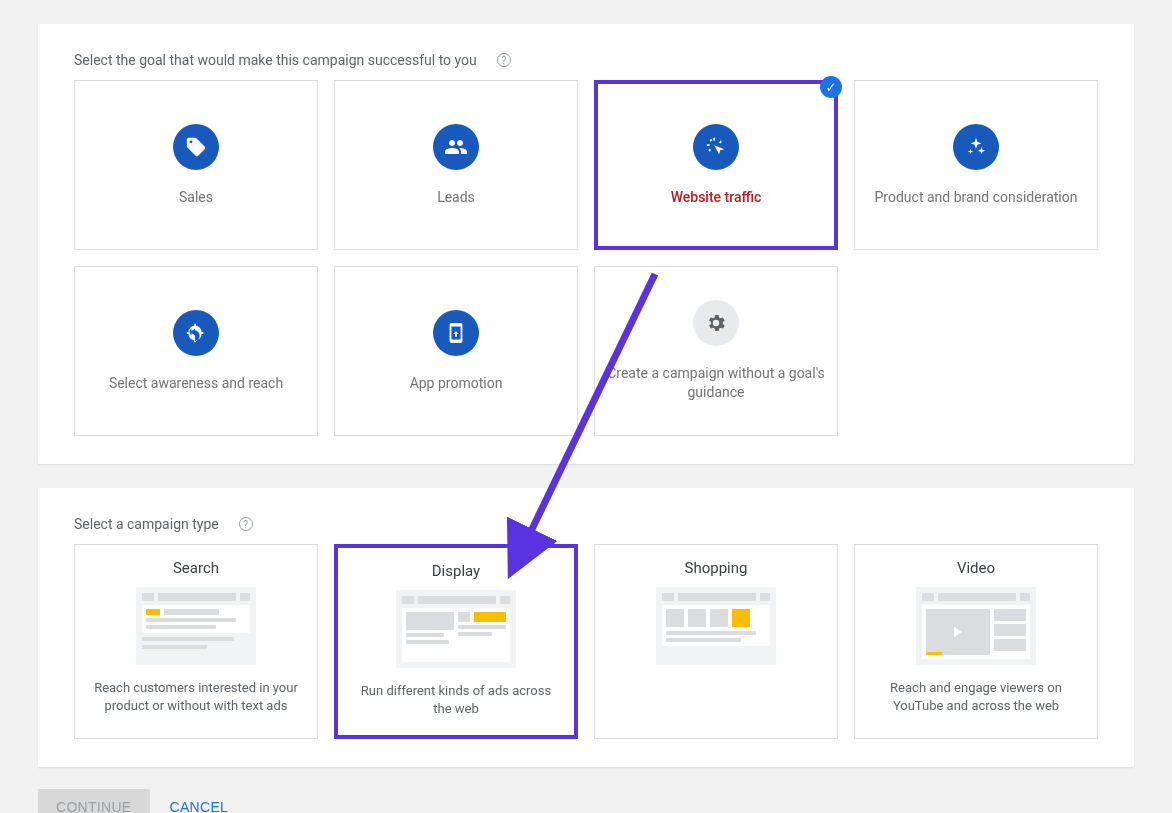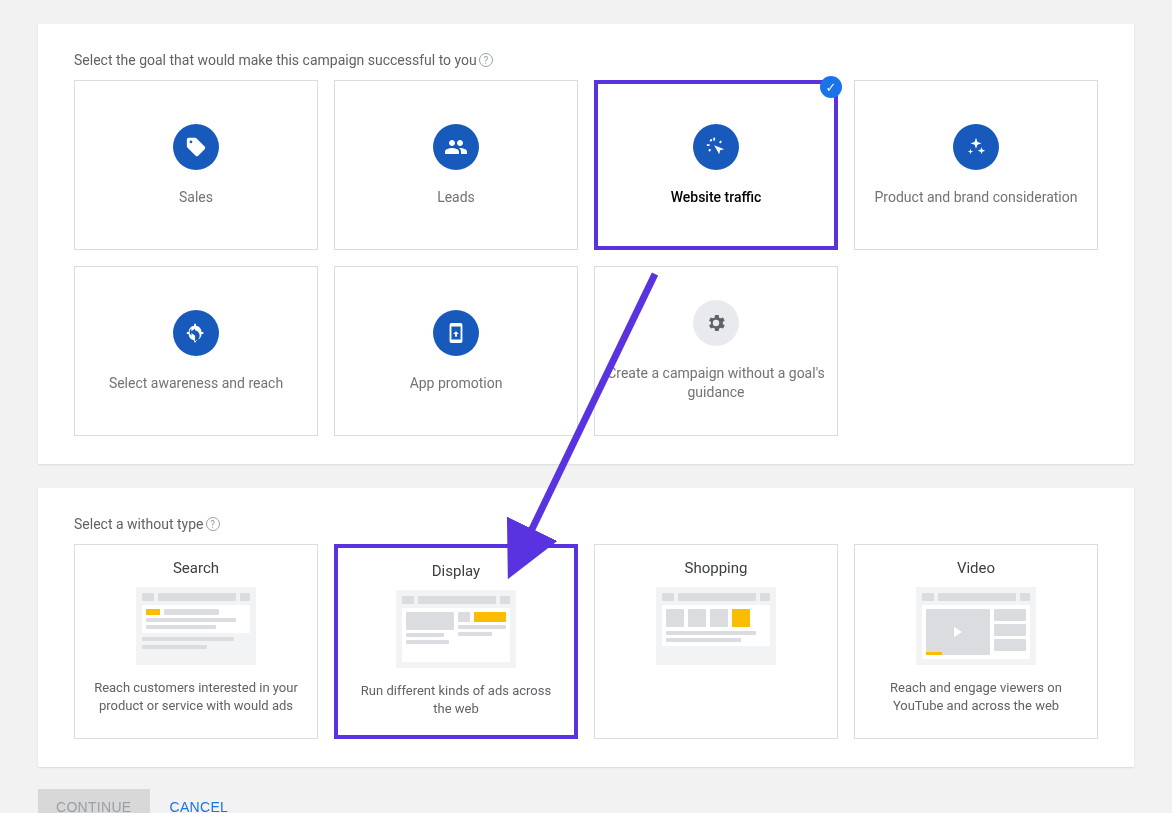--- a/index.html
+++ b/index.html
@@ -20,21 +20,21 @@
     padding: 28px 36px 28px 36px;
     margin-top: 24px;
     border-radius: 1px;
   }
   .panel-heading {
     font-size: 14px;
     color: #5f6368;
     margin-bottom: 12px;
     display: flex;
     align-items: center;
-    gap: 2px;
+    gap: 20px;
   }
   .help-icon {
     width: 14px; height: 14px;
     border: 1px solid #9aa0a6;
     border-radius: 50%;
     display: inline-flex;
     align-items: center;
     justify-content: center;
     font-size: 10px;
     color: #9aa0a6;
@@ -53,21 +53,21 @@
     justify-content: center;
     text-align: center;
     padding: 8px;
     position: relative;
     cursor: pointer;
     background: #fff;
   }
   .goal-card.selected {
     border: 4px solid #5a33e0;
   }
-  .goal-card.selected .goal-text { color: #000000; font-weight: 500; }
+  .goal-card.selected .goal-text { color: #b91c1c; font-weight: 500; }
   .check-badge {
     position: absolute;
     top: -8px; right: -8px;
     width: 22px; height: 22px;
     background: #1a73e8;
     border-radius: 50%;
     color: #fff;
     display: flex; align-items: center; justify-content: center;
     font-size: 13px;
   }
@@ -229,21 +229,21 @@
             </svg>
         </div>
         <div class="goal-text">Create a campaign without a goal's guidance</div>
       </div>
 
     </div>
   </div>
 
   <div class="panel">
     <div class="panel-heading">
-      <span>Select a without type</span>
+      <span>Select a campaign type</span>
       <span class="help-icon">?</span>
     </div>
     <div class="type-grid">
 
       <div class="type-card">
         <div class="type-title">Search</div>
         <div class="type-illustration">
           <div class="ill-row">
               <div class="ill-bar" style="width:12px;height:8px"></div>
               <div class="ill-bar" style="flex:1;height:8px"></div>
@@ -253,21 +253,21 @@
             <div class="ill-row" style="margin-bottom:3px">
                 <div class="ill-yellow" style="width:14px;height:6px"></div>
                 <div class="ill-bar" style="width:55px;height:6px"></div>
               </div>
             <div class="ill-bar" style="width:90%;height:4px;margin-bottom:3px"></div>
             <div class="ill-bar" style="width:70%;height:4px"></div>
           </div>
           <div class="ill-bar" style="width:85%;height:4px"></div>
           <div class="ill-bar" style="width:60%;height:4px"></div>
         </div>
-        <div class="type-desc">Reach customers interested in your product or service with would ads</div>
+        <div class="type-desc">Reach customers interested in your product or without with text ads</div>
       </div>
 
       <div class="type-card selected">
         <div class="type-title">Display</div>
         <div class="type-illustration">
           <div class="ill-row">
               <div class="ill-bar" style="width:12px;height:8px"></div>
               <div class="ill-bar" style="flex:1;height:8px"></div>
               <div class="ill-bar" style="width:10px;height:8px"></div>
             </div>

